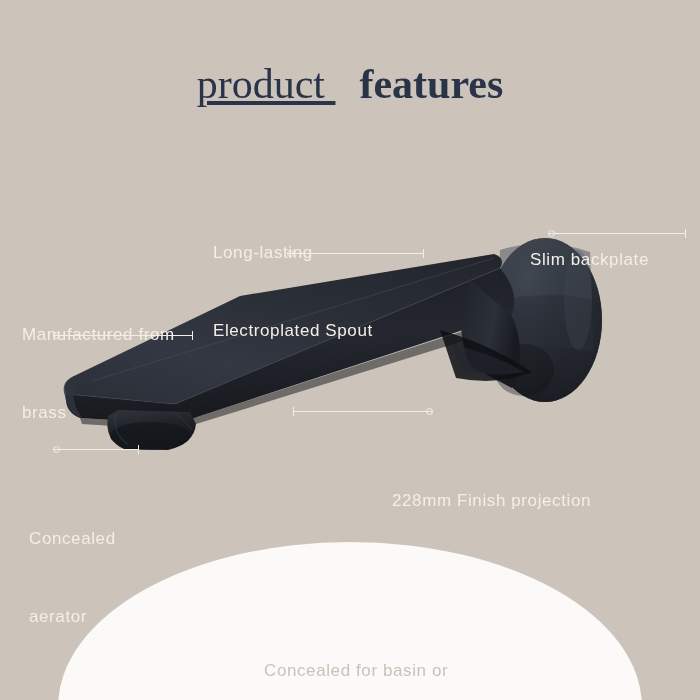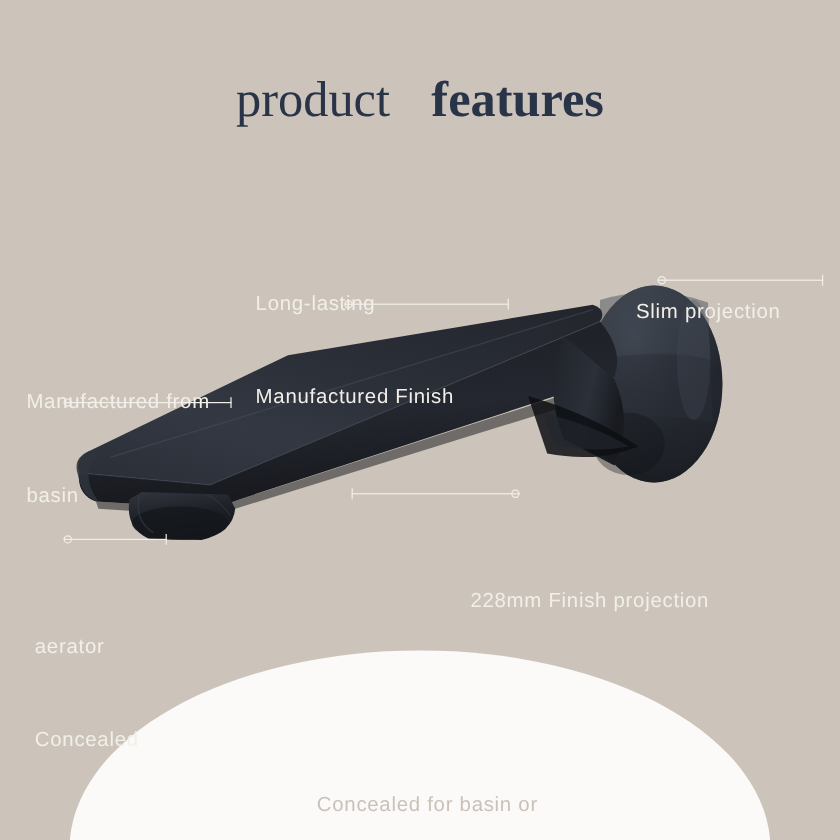--- a/index.html
+++ b/index.html
@@ -33,21 +33,21 @@
     left: 0;
     top: 58px;
     width: 700px;
     text-align: center;
     font-family: "Liberation Serif", "DejaVu Serif", serif;
     font-size: 42px;
     line-height: 52px;
     color: #2a3448;
     white-space: nowrap;
   }
-  .title .light { font-weight: 400; }
+  .title .light { font-weight: 400; text-decoration: underline; }
   .title .bold  { font-weight: 700; margin-left: 24px; }
 
   
   .label {
     position: absolute;
     color: #f2efe9;
     font-size: 17px;
     line-height: 26px;
     letter-spacing: 0.6px;
     white-space: pre;
@@ -197,55 +197,55 @@
       <path d="M 172 412 Q 186 420 192 430" stroke="#3a404a" stroke-width="1.2" opacity="0.4" fill="none"></path>
     </g>
   </svg>
 
   <div class="title">
     <span class="light">product </span><span class="bold">features</span>
   </div>
 
   <div class="label" style="left:213px; top:188px;">
     <div>Long-lasting</div>
-    <div>Manufactured Finish</div>
+    <div>Electroplated Spout</div>
   </div>
   <div class="leader" style="left:287px; top:249px; width:137px;">
     <div class="rule"></div>
     <div class="dot at-left"></div>
     <div class="tick at-right"></div>
   </div>
 
   <div class="label" style="left:530px; top:195px;">
-    <div>Slim projection</div>
+    <div>Slim backplate</div>
   </div>
   <div class="leader" style="left:548px; top:229px; width:138px;">
     <div class="rule"></div>
     <div class="dot at-left"></div>
     <div class="tick at-right"></div>
   </div>
 
   <div class="label" style="left:22px; top:270px;">
     <div>Manufactured from</div>
-    <div>basin</div>
+    <div>brass</div>
   </div>
   <div class="leader" style="left:53px; top:331px; width:140px;">
     <div class="rule"></div>
     <div class="dot at-left"></div>
     <div class="tick at-right"></div>
   </div>
 
   <div class="leader" style="left:53px; top:445px; width:86px;">
     <div class="rule"></div>
     <div class="dot at-left"></div>
     <div class="tick at-right"></div>
   </div>
   <div class="label" style="left:29px; top:474px;">
+    <div>Concealed</div>
     <div>aerator</div>
-    <div>Concealed</div>
   </div>
 
   <div class="leader" style="left:293px; top:407px; width:140px;">
     <div class="rule"></div>
     <div class="tick at-left"></div>
     <div class="dot at-right"></div>
   </div>
   <div class="label" style="left:392px; top:436px;">
     <div>228mm Finish projection</div>
   </div>

